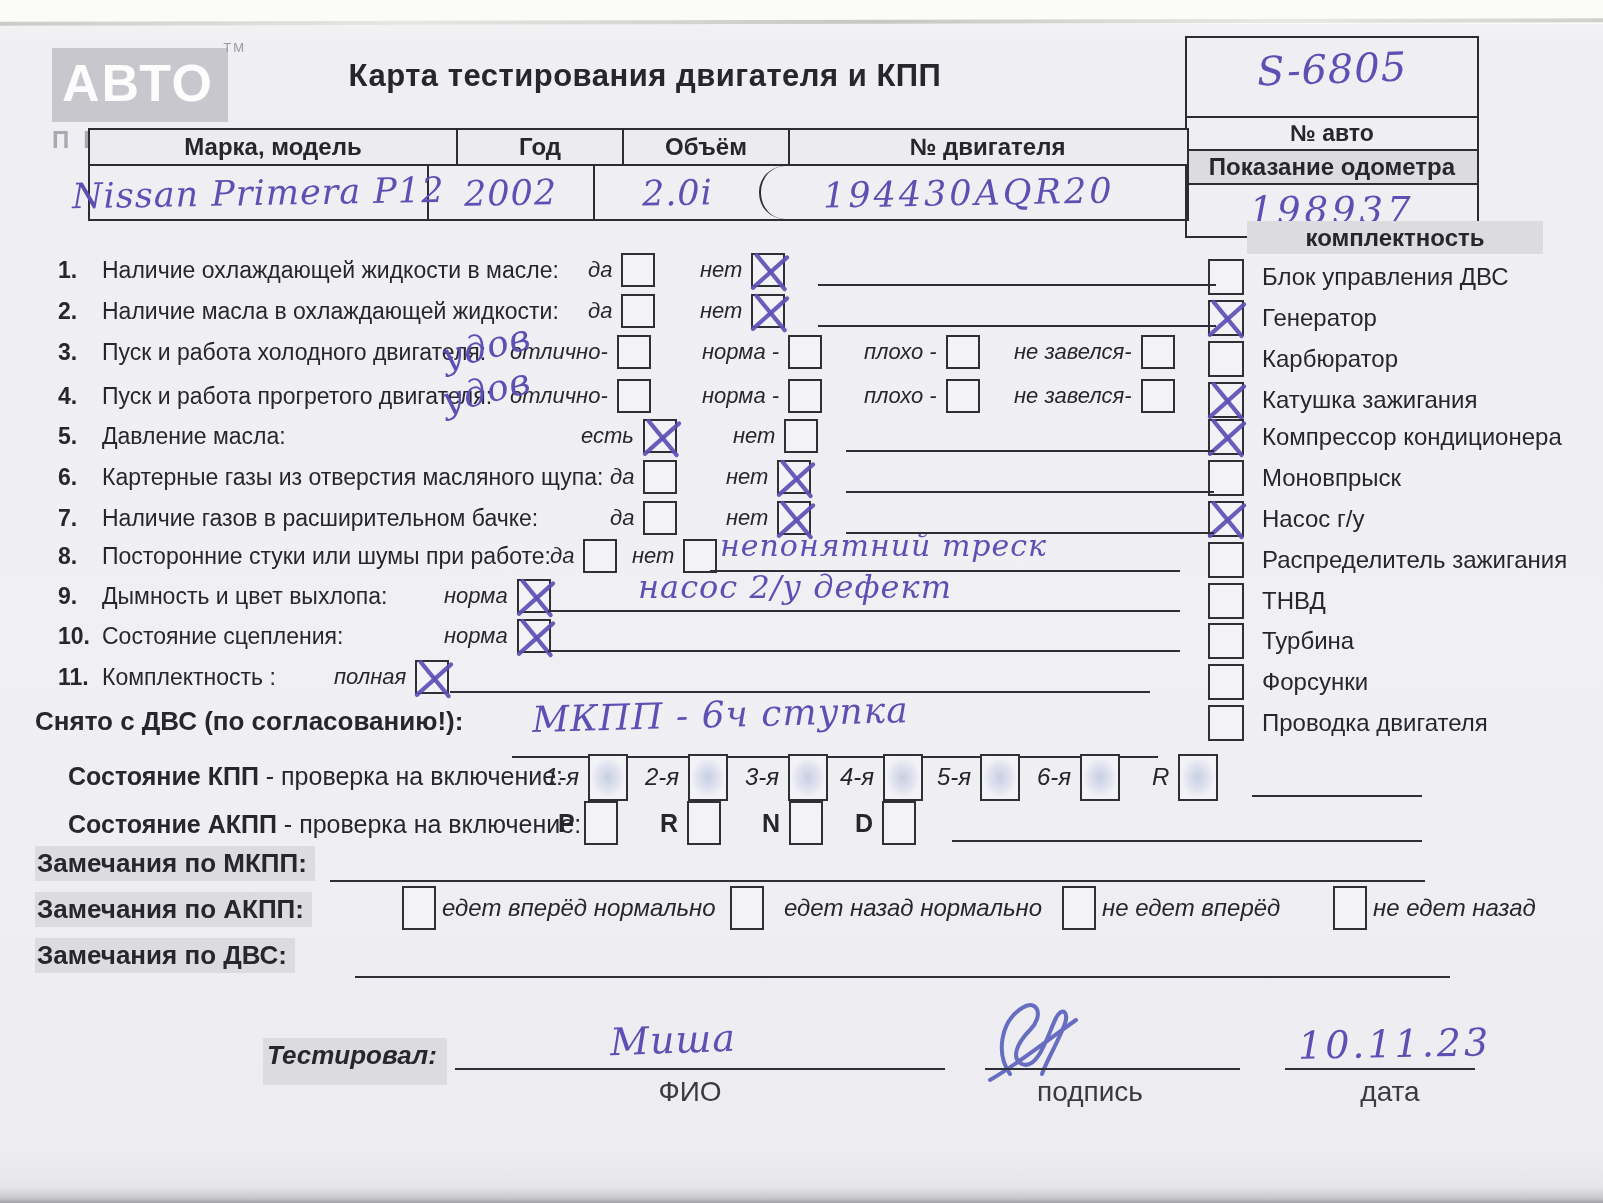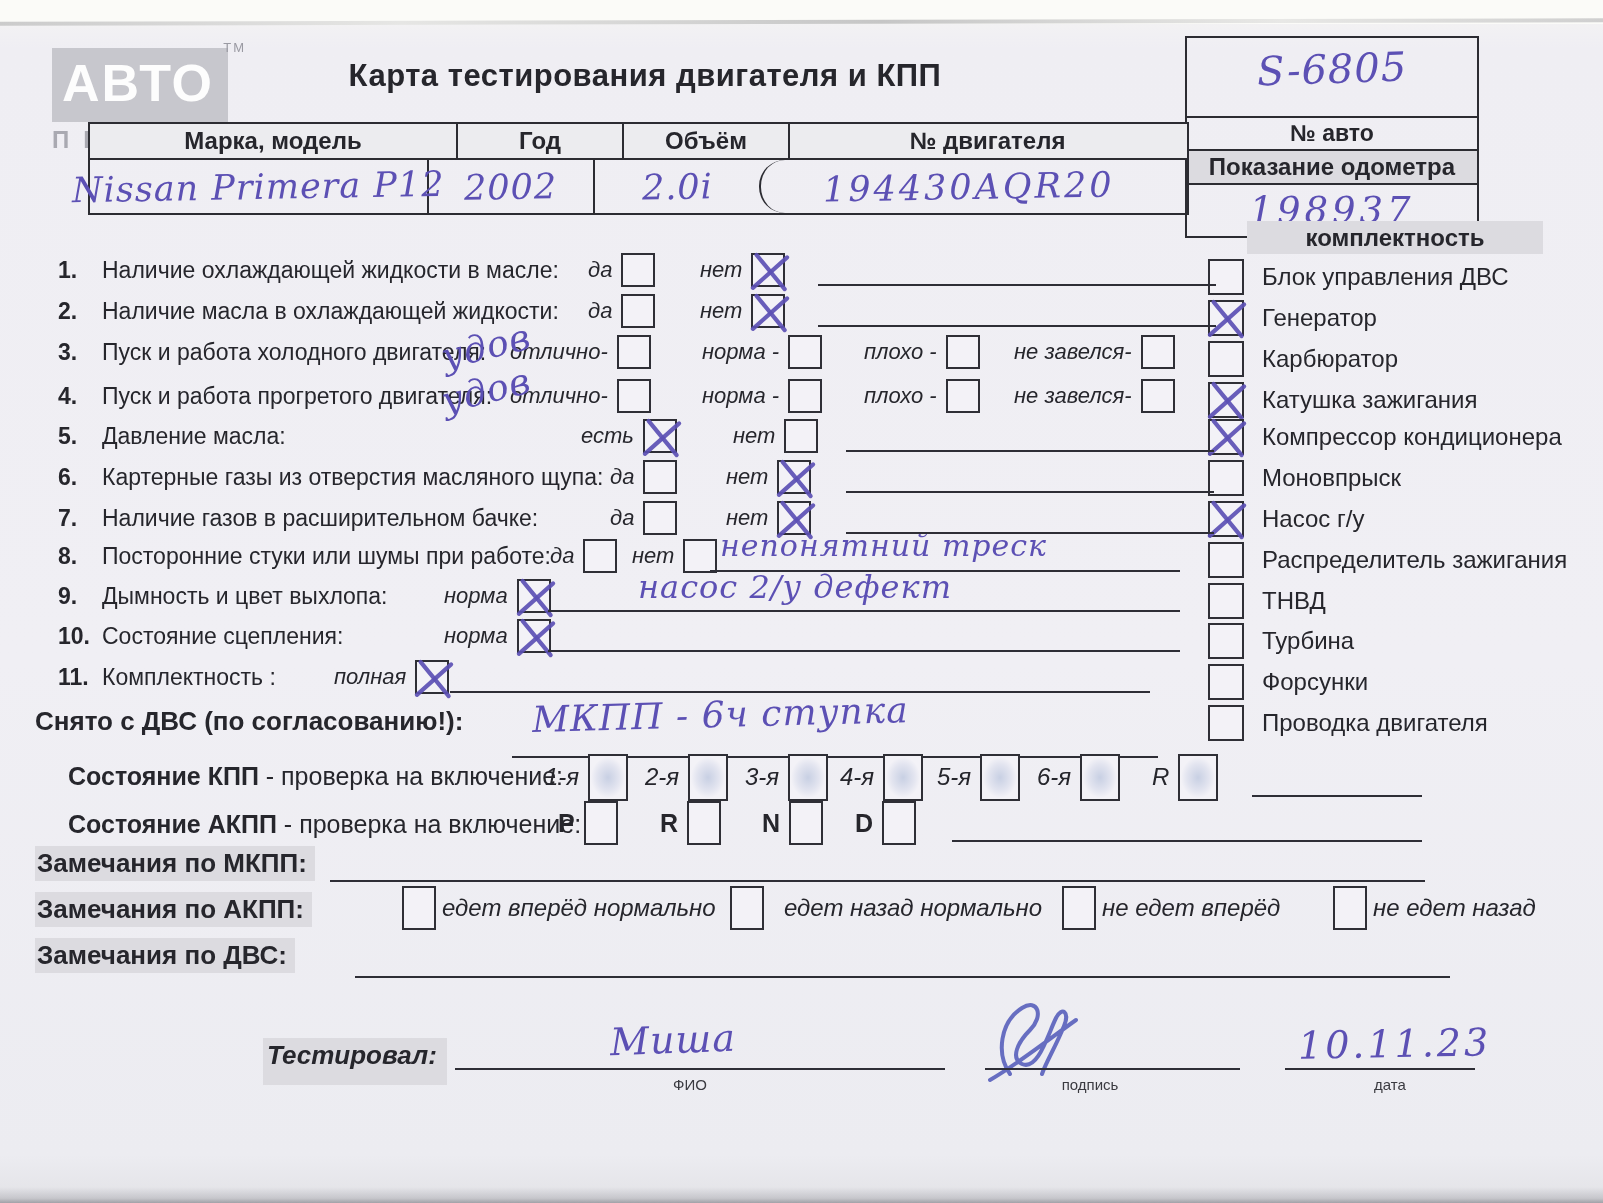--- a/index.html
+++ b/index.html
@@ -41,21 +41,21 @@
   .opt{position:absolute;top:0;display:flex;align-items:center;gap:9px;height:40px;}
   .opt-label{font-size:22px;font-style:italic;white-space:nowrap;}
   .cb{position:relative;box-sizing:border-box;width:34px;height:34px;border:2.5px solid #2f2f36;background:#f3f2f7;flex:none;}
   .cb.tall{width:34px;height:44px;}
   .cb.gear{width:40px;height:47px;}
   .mk{position:absolute;left:-5px;top:-5px;width:44px;height:44px;overflow:visible;}
   .mk path{stroke:var(--ink);stroke-width:3.4;fill:none;stroke-linecap:round;opacity:.92;}
   .smudge{position:absolute;inset:1px;background:radial-gradient(closest-side,rgba(140,160,200,.42),rgba(150,165,205,.18) 65%,transparent);}
   .uline{position:absolute;height:0;border-bottom:2.6px solid #2e2e36;}
   .hw{position:absolute;font-size:31px;}
-  .caption{position:absolute;font-size:15px;color:#3a3a40;text-align:center;}
+  .caption{position:absolute;font-size:28px;color:#3a3a40;text-align:center;}
   .sec-label{position:absolute;font-size:25px;white-space:nowrap;}
 </style>
 </head>
 <body>
 
 <div id="paper">
   <div class="torn"></div>
 
   <div class="abs logo-block">
     <div style="position:relative;display:inline-block;">
@@ -71,21 +71,21 @@
     <div class="autotbl-row" style="height:62px;">
       <span class="ink" style="font-size:40px;transform:rotate(-2deg);">S-6805</span>
     </div>
     <div class="autotbl-row b" style="height:33px;font-size:23px;margin-top:16px;">№ авто</div>
     <div class="autotbl-row b hl" style="height:34px;font-size:24px;">Показание одометра</div>
     <div class="autotbl-row" style="height:53px;">
       <span class="ink" style="font-size:37px;letter-spacing:4px;">198937</span>
     </div>
   </div>
 
-  <div class="abs tbl" style="left:88px;top:122px;width:1097px;">
+  <div class="abs tbl" style="left:88px;top:128px;width:1097px;">
     <div class="hrow" style="display:flex;height:34px;" id="veh-head">
         <div class="cell hcell" style="width: 366px;">Марка, модель</div>
         <div class="cell hcell" style="width: 166px;">Год</div>
         <div class="cell hcell" style="width: 166px;">Объём</div>
         <div class="cell hcell" style="width: 397px;">№ двигателя</div>
       </div>
     <div style="display:flex;height:53px;" id="veh-vals">
         <div class="cell" style="width: 337px;">
           <span class="ink" style="font-size: 35px; letter-spacing: 1px; transform: rotate(-1deg);">Nissan Primera P12</span>
         </div>

